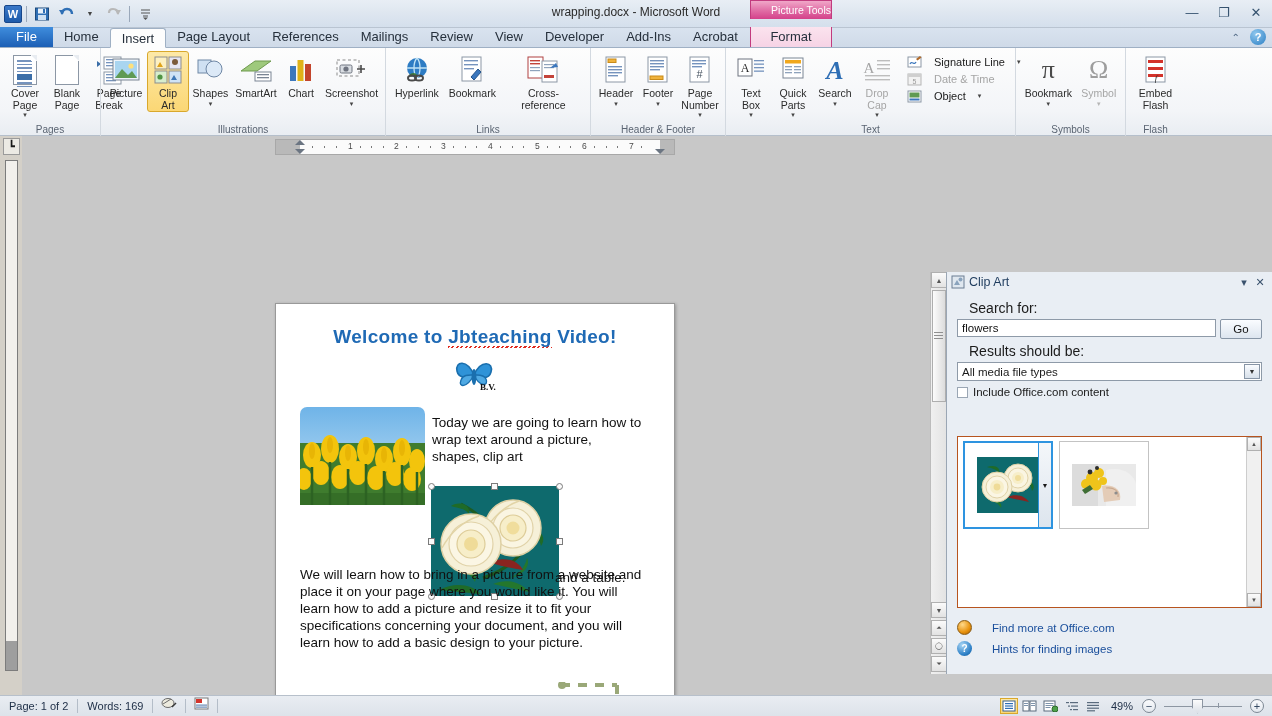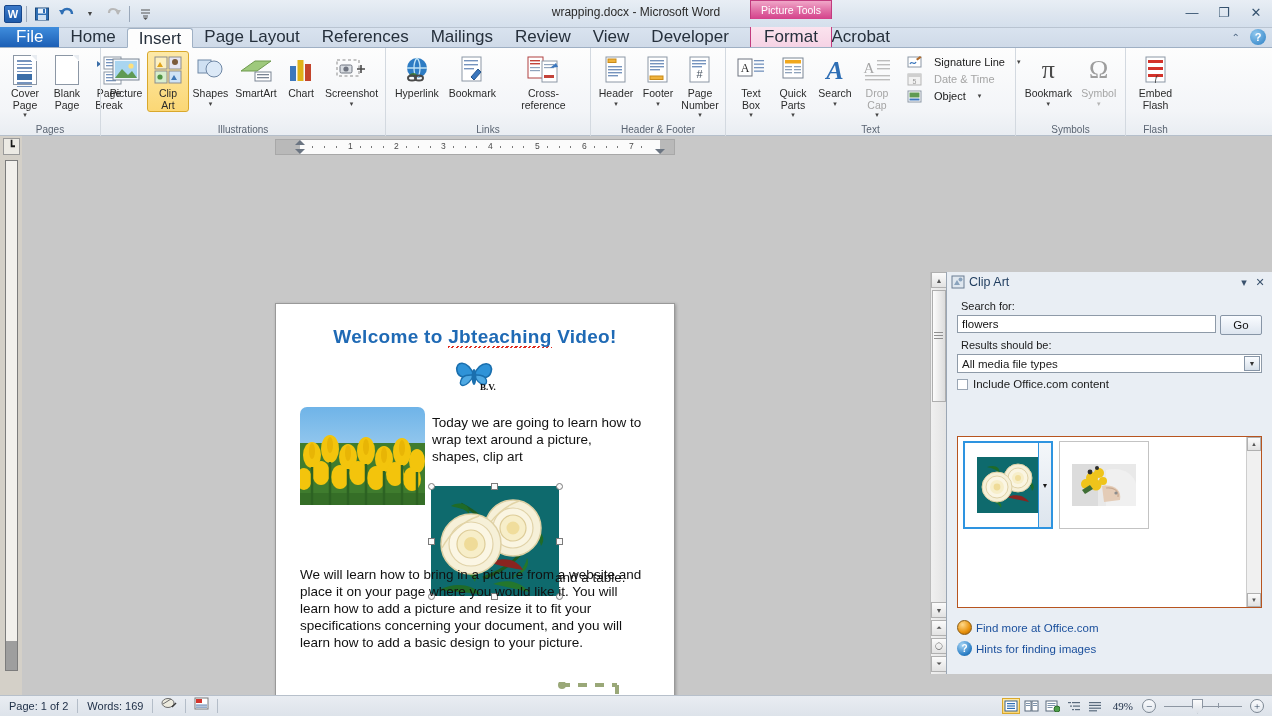--- a/index.html
+++ b/index.html
@@ -27,33 +27,33 @@
   .sep-v { width:1px;height:16px;background:#9aa8ba;margin:0 2px; }
   .win-title {
     position:absolute;left:0;right:0;top:5px;text-align:center;
     font-size:12px;color:#2a2a2a;
   }
   .wincaption-btns { position:absolute; right:6px; top:3px; display:flex; gap:12px; }
   .wincaption-btns span { width:20px;height:18px;display:flex;align-items:center;justify-content:center;color:#36536f;font-size:13px;cursor:pointer;}
   .pictools {
     position:absolute; right:440px; top:0px; width:82px; height:19px;
     background:linear-gradient(180deg,#f0a7c8 0%,#e06ba4 55%,#d4418a 100%);
-    color:#fff; font-size:10.5px; text-align:center; line-height:19px;
+    color:#fff; font-size:10.5px; text-align:right; line-height:19px;
     border:1px solid #c23b7e; border-bottom:none;
   }
 
   
   .tabstrip {
     height:20px;width:100%;position:relative;
     background:linear-gradient(180deg,#d9e3ef 0%,#cfdae8 100%);
     border-bottom:1px solid #9fb0c4;
     display:flex; align-items:flex-end;
   }
   .tab {
-    height:20px; padding:0 11px; line-height:20px; font-size:17px;
+    height:20px; padding:0 11px; line-height:20px; font-size:13px;
     color:#26303c; cursor:pointer; position:relative;
   }
   .tab.file {
     background:linear-gradient(180deg,#3f8ddd 0%,#1c5fb5 100%);
     color:#fff; padding:0 16px; font-weight:normal;
   }
   .tab.active {
     background:#fdfdfd; border:1px solid #9fb0c4; border-bottom:1px solid #fdfdfd;
     border-radius:3px 3px 0 0; margin-bottom:-1px; z-index:5;
   }
@@ -154,21 +154,21 @@
   
   .pane {
     position:absolute; right:0; top:136px; width:326px; bottom:21px;
     background:#e9eef4; border-left:1px solid #9aa6b4;
   }
   .pane-head { height:20px; display:flex; align-items:center; padding:0 4px; }
   .pane-title { flex:1; font-size:12.5px; color:#1f3c5e; font-weight:normal; padding-left:4px;}
   .pane-head .hbtn { width:16px;height:16px;display:flex;align-items:center;justify-content:center;
     color:#3a526d; font-size:11px; cursor:pointer; }
   .pane-body { padding:4px 10px 0 10px; }
-  .lbl { font-size:11px; color:#1b1b1b; margin:4px 4px 3px; }
+  .lbl { font-size:14px; color:#1b1b1b; margin:4px 12px 3px; }
   .row { display:flex; gap:4px; }
   .txtin {
     flex:1; height:18px; background:#fff; border:1px solid #8e9aa8; font-size:11.5px;
     padding:0 4px; line-height:16px; color:#111; font-family:"Liberation Sans",sans-serif;
   }
   .gobtn {
     width:42px;height:20px;background:linear-gradient(180deg,#fafcff,#dde5ef);
     border:1px solid #8795a6;border-radius:2px;font-size:11.5px;cursor:pointer;
     display:flex;align-items:center;justify-content:center; color:#111;
   }
@@ -187,41 +187,41 @@
   }
   .thumbs { display:flex; padding:4px 5px; gap:6px; position:relative; }
   .thumb { width:90px; height:88px; background:#fff; border:1px solid #c3c3c3;
     display:flex; align-items:center; justify-content:center; cursor:pointer; position:relative;}
   .thumb.sel { border:2px solid #2e94e0; }
   .thumb-drop { position:absolute; right:-1px; top:-1px; width:14px; height:86px;
     background:linear-gradient(180deg,#f4f7fa,#dde5ee); border:1px solid #2e94e0;
     display:flex; align-items:center; justify-content:center; font-size:7px; cursor:pointer;}
   .res-scroll { position:absolute; right:0; top:0; width:15px; bottom:0; background:#f0f0f0; border-left:1px solid #cdcdcd;}
   .pane-links { position:absolute; left:10px; right:10px; bottom:12px; }
-  .plink { display:flex; align-items:center; gap:4px; margin-bottom:6px; font-size:11.5px; color:#1a4f9c; cursor:pointer;}
+  .plink { display:flex; align-items:center; gap:20px; margin-bottom:6px; font-size:11.5px; color:#1a4f9c; cursor:pointer;}
   .plink u { text-decoration:none; }
   .globe-ic { width:15px;height:15px;border-radius:50%;
     background:radial-gradient(circle at 35% 28%,#ffd98a,#e8920d 60%,#a85f05);border:1px solid #8a5a10;}
   .q-ic { width:15px;height:15px;border-radius:50%;
     background:radial-gradient(circle at 35% 28%,#a9d6f5,#2c7fc6 65%,#14568f);
     color:#fff;font-size:10px;font-weight:bold;display:flex;align-items:center;justify-content:center;}
 
   
   .outer-scroll { position:absolute; right:326px; top:136px; width:16px; bottom:21px;
     background:linear-gradient(90deg,#f0f0f0,#e3e3e3); border-left:1px solid #bcbcbc; }
 
   
   .status {
     position:absolute; left:0; right:0; bottom:0; height:21px;
     background:linear-gradient(180deg,#e9edf2,#dde3ea);
     border-top:1px solid #b7c0cb; display:flex; align-items:center; font-size:11px; color:#22324a;
   }
   .st-item { padding:0 9px; height:21px; line-height:21px; cursor:pointer; white-space:nowrap;}
   .st-div { width:1px;height:14px;background:#b4bdc8; }
-  .st-right { margin-left:auto; display:flex; align-items:center; gap:3px; padding-right:8px;font-family:Liberation Serif, serif; }
+  .st-right { margin-left:auto; display:flex; align-items:center; gap:3px; padding-right:8px; }
   .vbtn { width:18px;height:16px;display:flex;align-items:center;justify-content:center;cursor:pointer;
     border:1px solid transparent; }
   .vbtn.on { background:linear-gradient(180deg,#fde9a8,#fbd775); border-color:#d9a82c; }
   .zoom-track { width:78px;height:1px;background:#8d96a2;position:relative;margin:0 5px; }
   .zoom-thumb { position:absolute; left:28px; top:-7px; width:11px;height:15px;
     background:linear-gradient(180deg,#fcfcfc,#dadfe6); border:1px solid #8d96a2;
     clip-path:polygon(0 0,100% 0,100% 62%,50% 100%,0 62%); }
   .zoom-circ { width:14px;height:14px;border-radius:50%;border:1px solid #7d8894;
     display:flex;align-items:center;justify-content:center;font-size:11px;line-height:10px;
     background:linear-gradient(180deg,#fafbfd,#e3e8ee);cursor:pointer;color:#364a63;}

